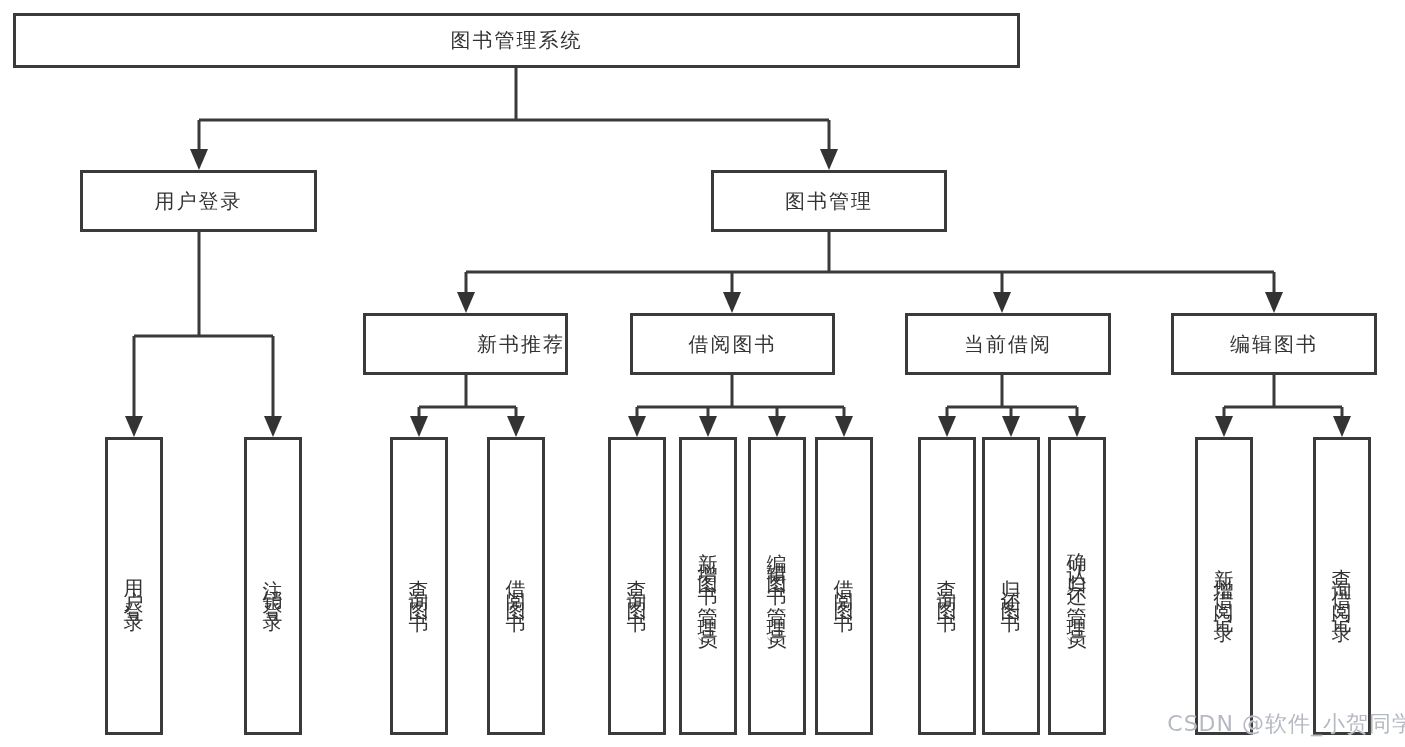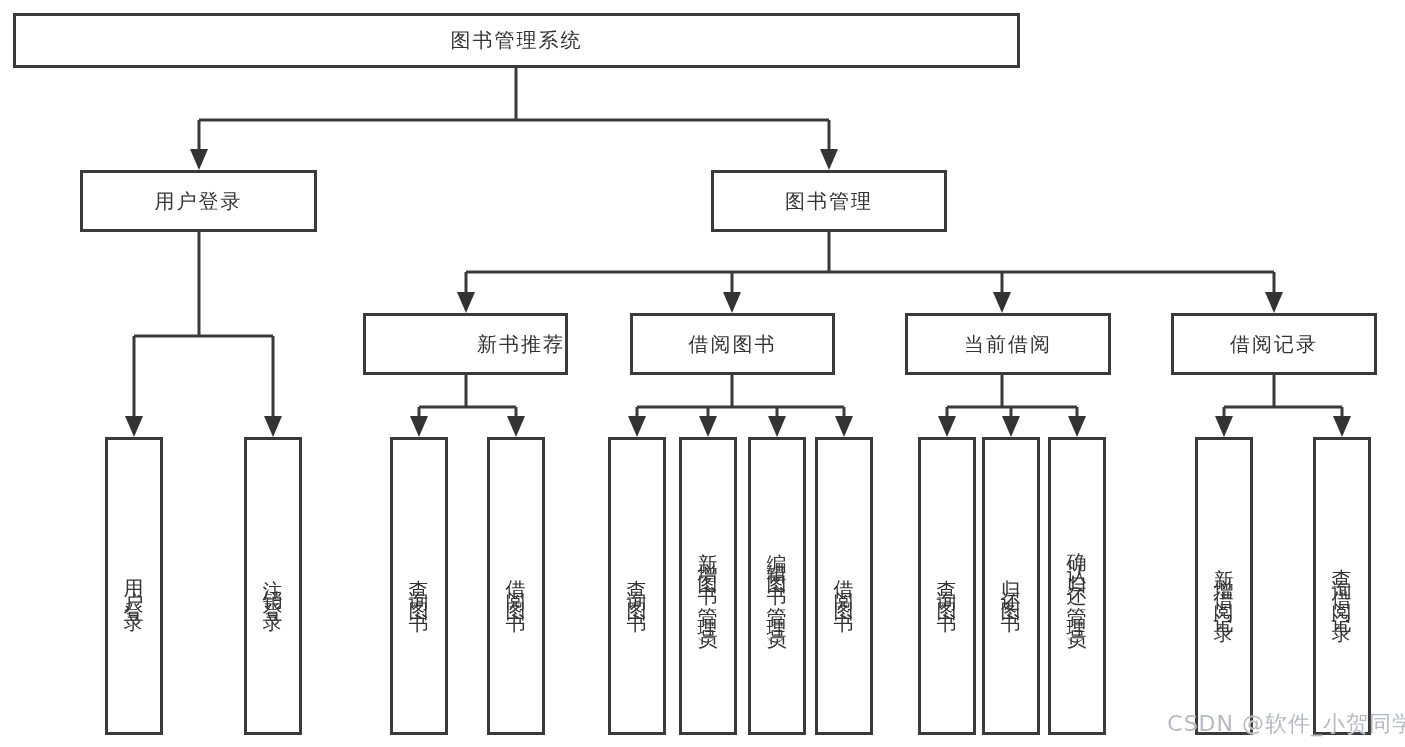--- a/index.html
+++ b/index.html
@@ -87,21 +87,21 @@
   <div class="node h-node" style="left:363px; top:313px; width:205px; height:62px;justify-content:flex-end;">
     <span>新书推荐</span>
   </div>
   <div class="node h-node" style="left:630px; top:313px; width:205px; height:62px;">
     <span>借阅图书</span>
   </div>
   <div class="node h-node" style="left:905px; top:313px; width:206px; height:62px;">
     <span>当前借阅</span>
   </div>
   <div class="node h-node" style="left:1171px; top:313px; width:206px; height:62px;">
-    <span>借阅记录</span>
+    <span>编辑图书</span>
   </div>
 
   <div class="node v-node" style="left:105px; top:437px; width:58px; height:298px;">
     <span>用户登录</span>
   </div>
   <div class="node v-node" style="left:244px; top:437px; width:58px; height:298px;">
     <span>注销登录</span>
   </div>
 
   <div class="node v-node" style="left:390px; top:437px; width:58px; height:298px;">

